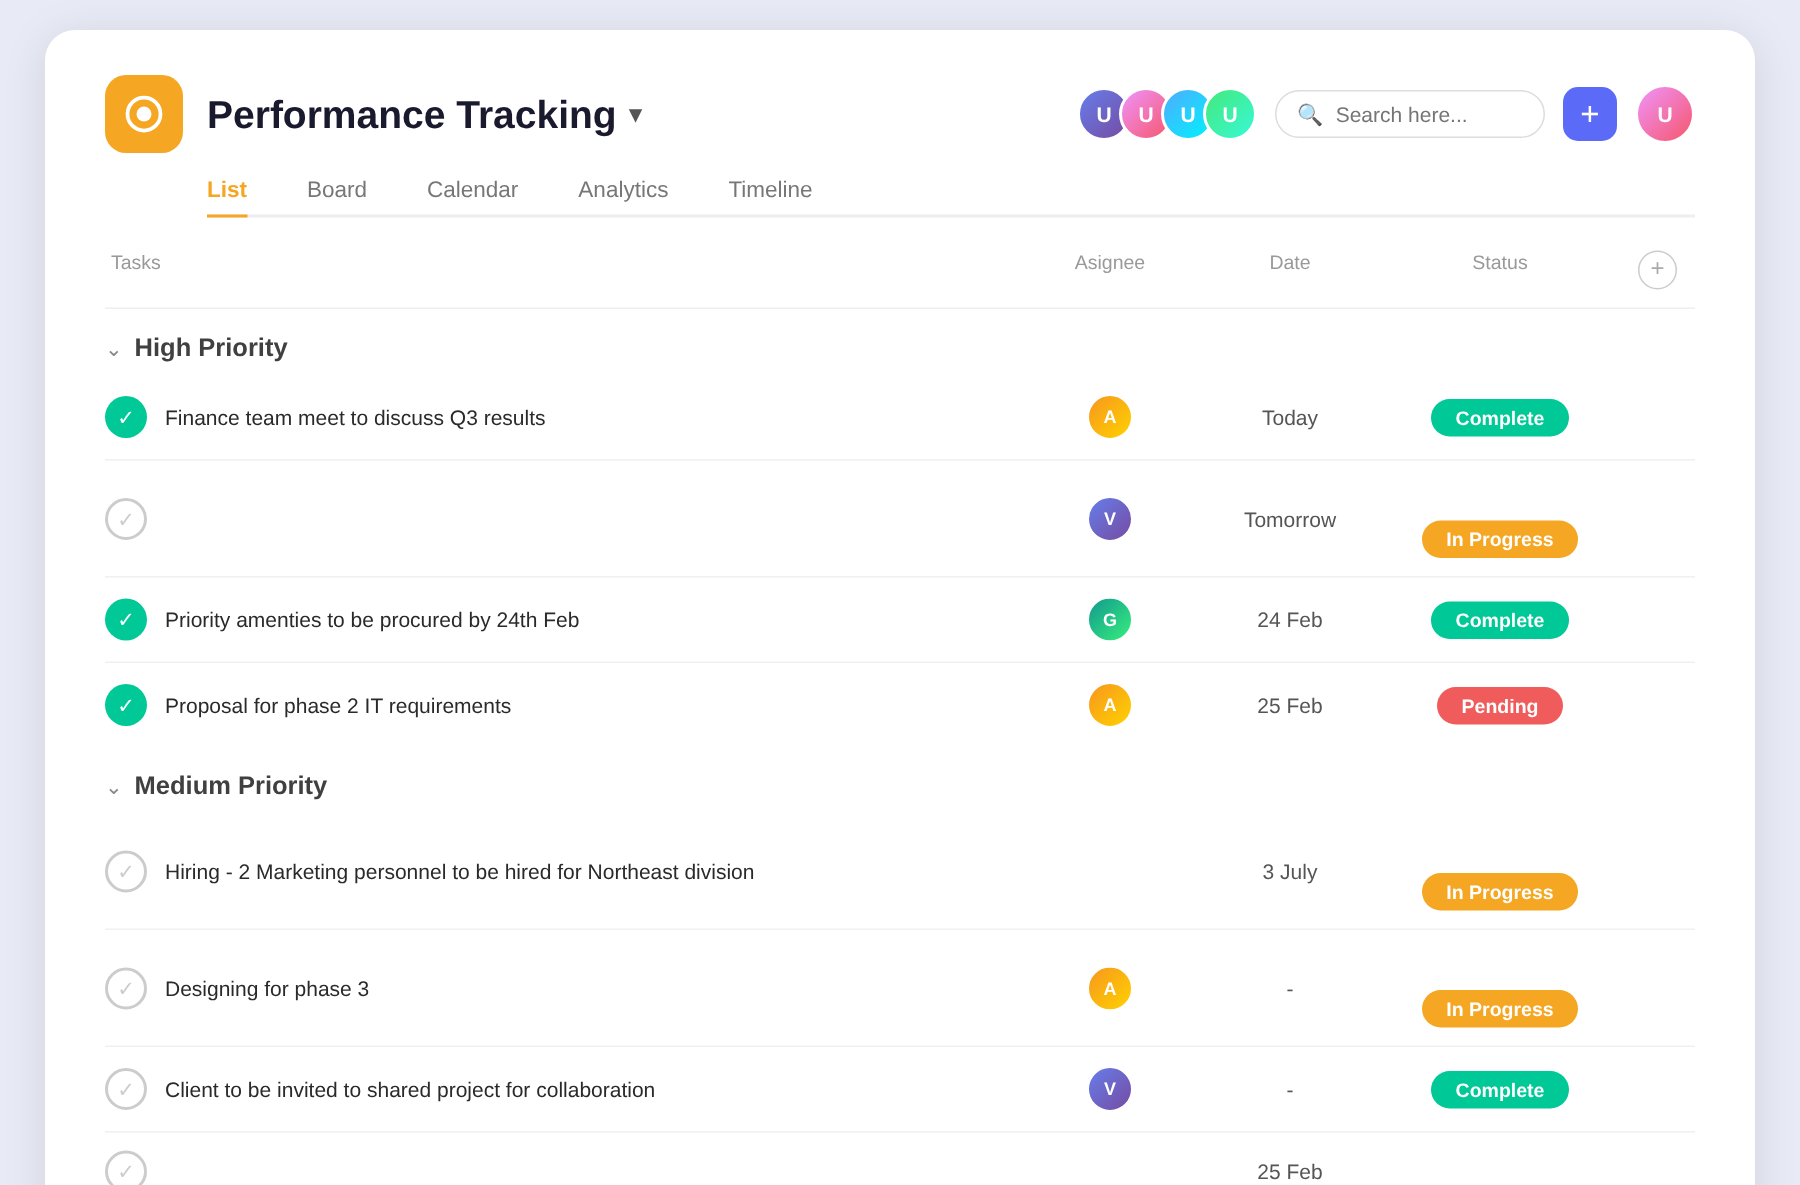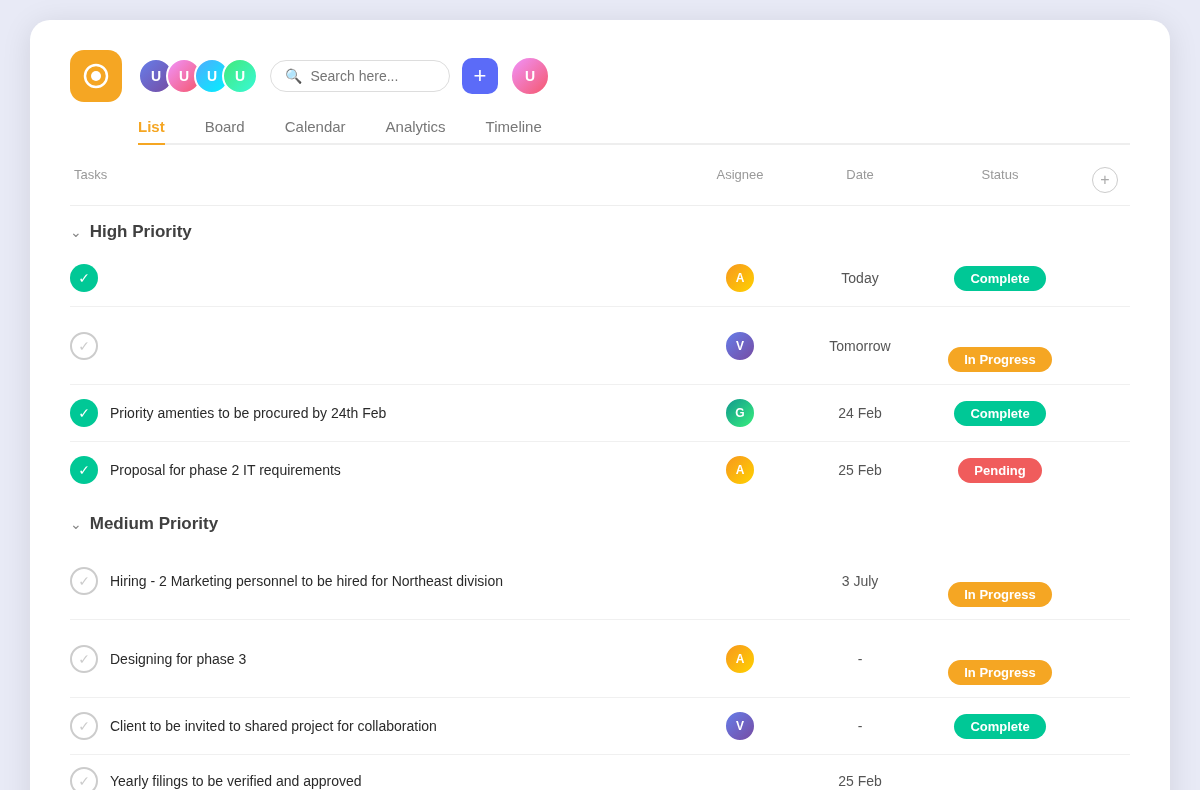--- a/index.html
+++ b/index.html
@@ -283,20 +283,24 @@
 
 <div class="app-container">
 
   <div class="header">
     <div class="logo-wrap">
       <svg class="logo-icon" viewBox="0 0 28 28" fill="none" xmlns="http://www.w3.org/2000/svg">
         <circle cx="14" cy="14" r="11" stroke="white" stroke-width="2.5"></circle>
         <circle cx="14" cy="14" r="5" fill="white"></circle>
       </svg>
     </div>
+    <div class="title-area">
+      <span class="app-title">Performance Tracking</span>
+      <span class="chevron-down">▾</span>
+    </div>
     <div class="header-right">
       <div class="avatars-group">
         <div class="avatar avatar-1">U</div>
         <div class="avatar avatar-2">U</div>
         <div class="avatar avatar-3">U</div>
         <div class="avatar avatar-4">U</div>
       </div>
       <div class="search-box">
         <span class="search-icon-wrap">🔍</span>
         <input type="text" placeholder="Search here..." style="">
@@ -326,20 +330,21 @@
 
   <div>
     <div class="section-header">
       <span class="section-toggle">⌄</span>
       <span class="section-title">High Priority</span>
     </div>
 
     <div class="task-row">
       <div class="task-left">
         <div class="check-complete">✓</div>
+        <span class="task-name">Finance team meet to discuss Q3 results</span>
       </div>
       <div class="task-assignee">
         <div class="avatar av-amber">A</div>
       </div>
       <div class="task-date">Today</div>
       <div class="task-status">
         <span class="badge badge-complete">Complete</span>
       </div>
       <div></div>
     </div>
@@ -434,21 +439,20 @@
       <div class="task-date">-</div>
       <div class="task-status">
         <span class="badge badge-complete">Complete</span>
       </div>
       <div></div>
     </div>
 
     <div class="task-row">
       <div class="task-left">
         <div class="check-pending">✓</div>
-        <span class="task-name">Yearly filings to be verified and approved</span>
       </div>
       <div class="task-assignee"></div>
       <div class="task-date">25 Feb</div>
       <div class="task-status"></div>
       <div></div>
     </div>
   </div>
 </div>
 
 </body></html>

